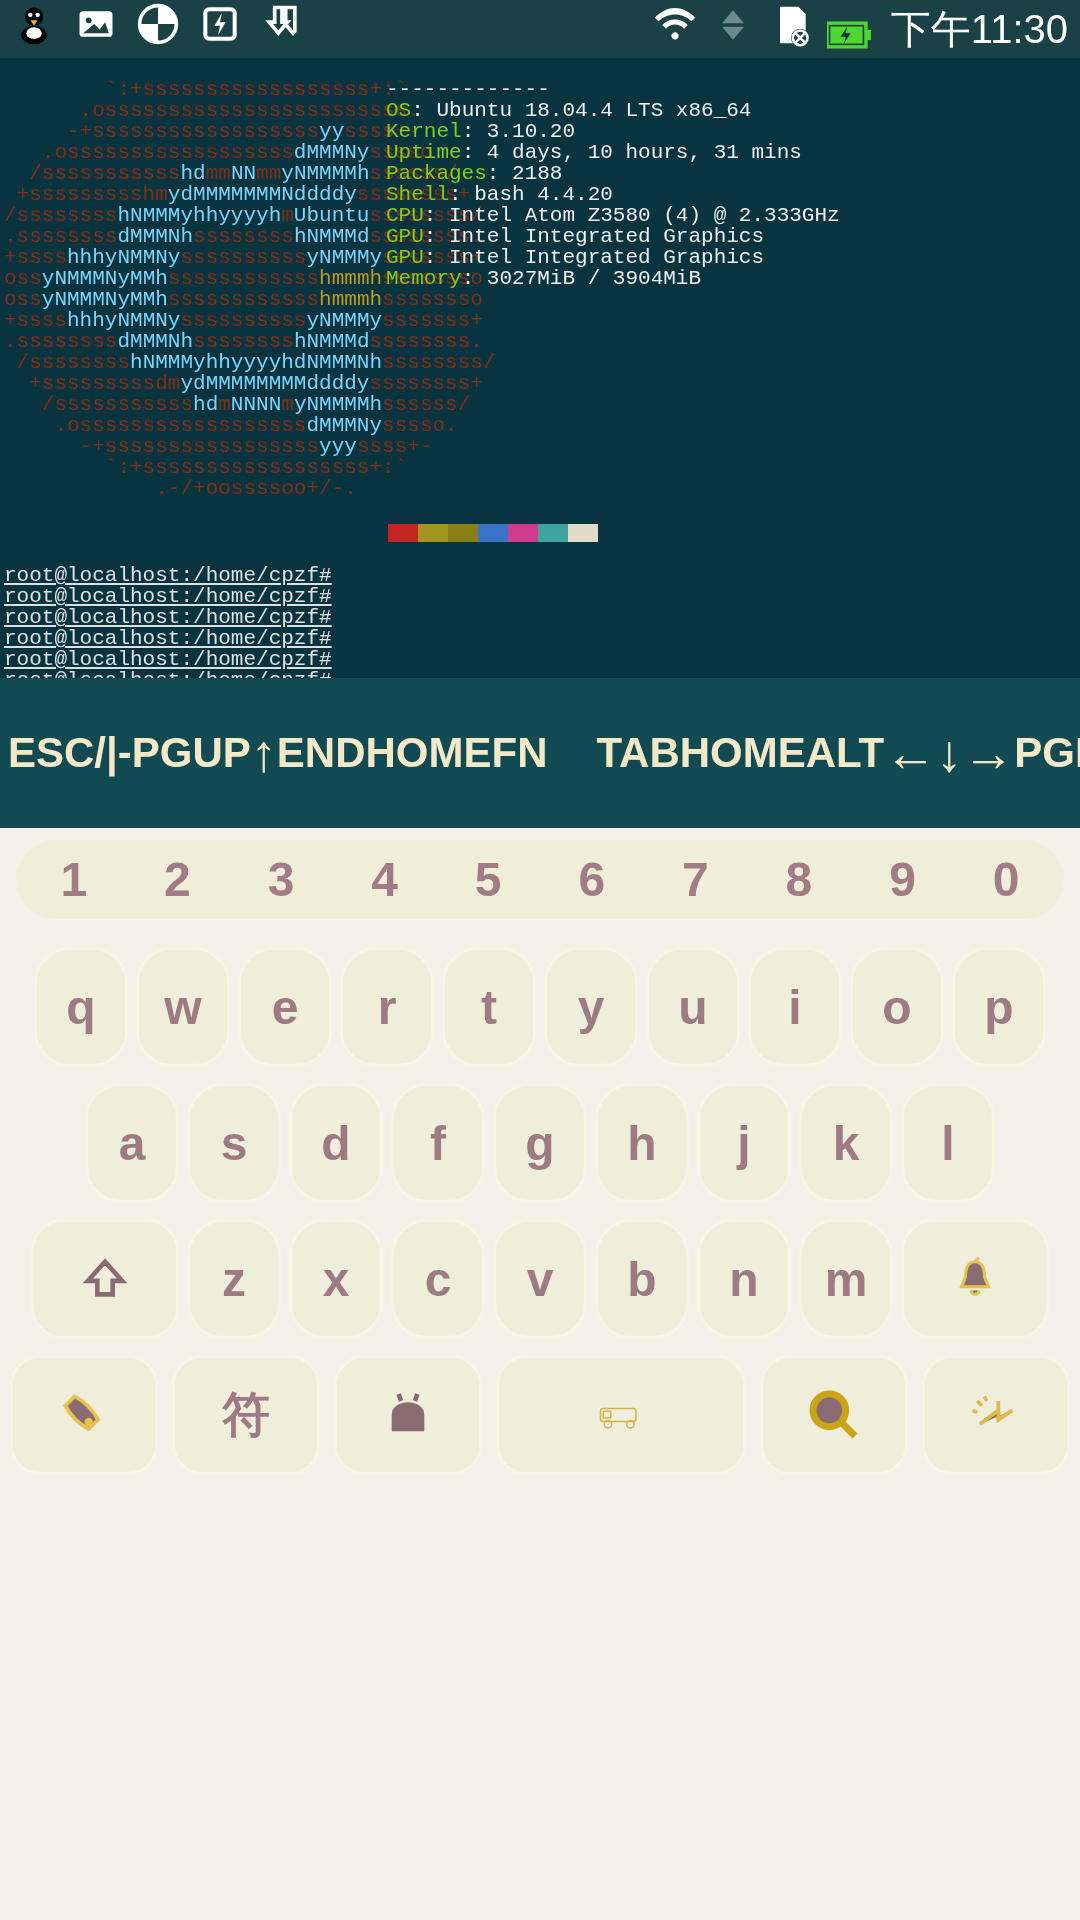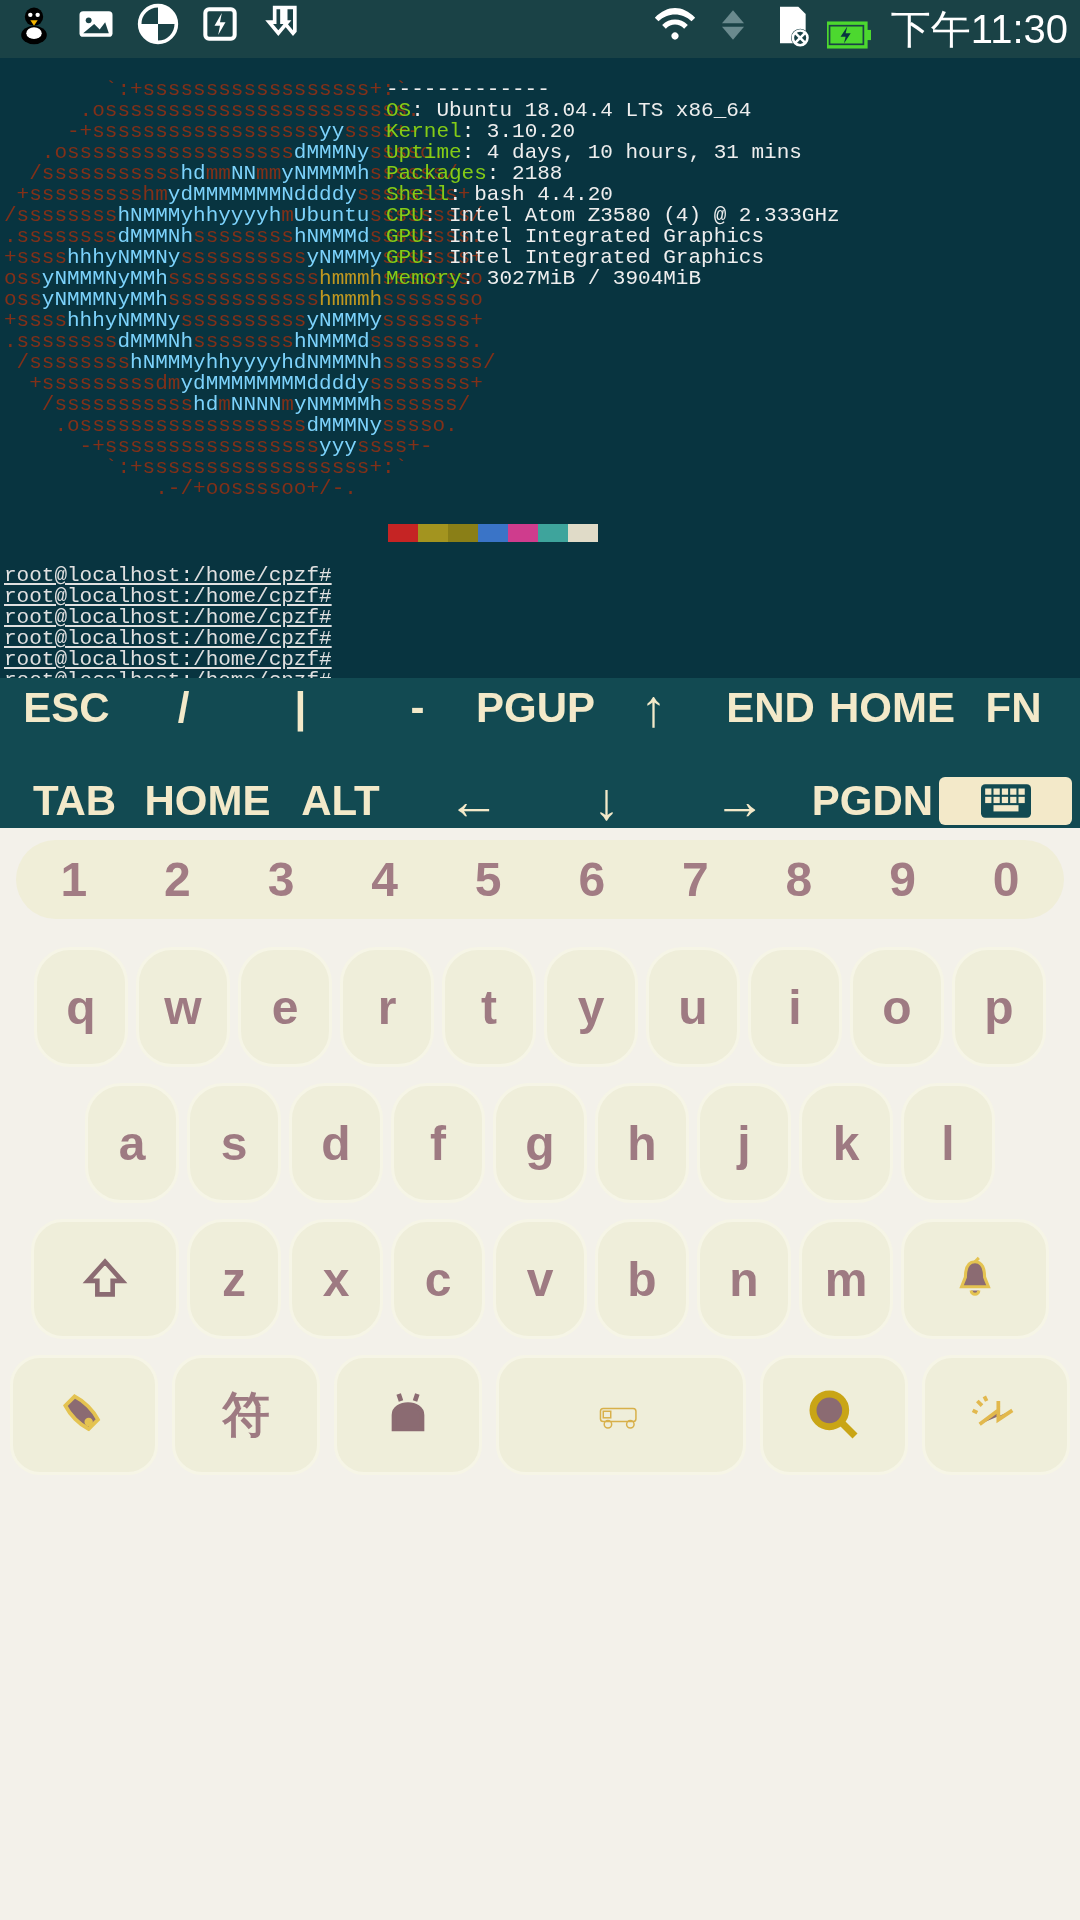--- a/index.html
+++ b/index.html
@@ -21,21 +21,21 @@
   .ascii-art { color:#823018; }
   .ascii-art .w { color:#7dd3fc; }
   .ascii-art .y { color:#c09820; }
   .sysinfo { color:#eee; font-size:21px; }
   .sysinfo .k { color:#84cc16; }
   .color-blocks { display:flex; height:20px; margin-top:4px; margin-left:384px; }
   .color-blocks span { width:30px; height:18px; display:inline-block; }
   .prompt-line { color:#e0e0e0;text-decoration:underline; }
 
   
-  .term-keys { background:#124a52; height:150px; display:flex; flex-direction:column;gap:33px; }
+  .term-keys { background:#124a52; height:150px; display:flex; flex-direction:row;gap:33px; }
   .term-row { flex:1; display:flex; align-items:center; justify-content:space-around; padding:0 8px; }
   .term-key { color:#f3e9c9; font-family:sans-serif; font-size:42px; font-weight:bold; text-align:center; flex:1; }
   .term-key.arrow { font-size:52px; }
   .kb-toggle svg { width:50px; height:40px; }
   .kb-toggle { background:#f3e9c9; border-radius:6px; padding:4px 8px; display:flex; align-items:center; justify-content:center; }
 
   
   .keyboard { background:#f3f1ea; flex:1; display:flex; flex-direction:column; padding:12px 10px 18px; }
   .kb-row { display:flex; justify-content:center; gap:8px; margin-bottom:16px; }
   .kb-row.row0 { background:#f0eed8; border-radius:40px; padding:12px 6px; margin:0 6px 28px; gap:0; justify-content:space-around; }

